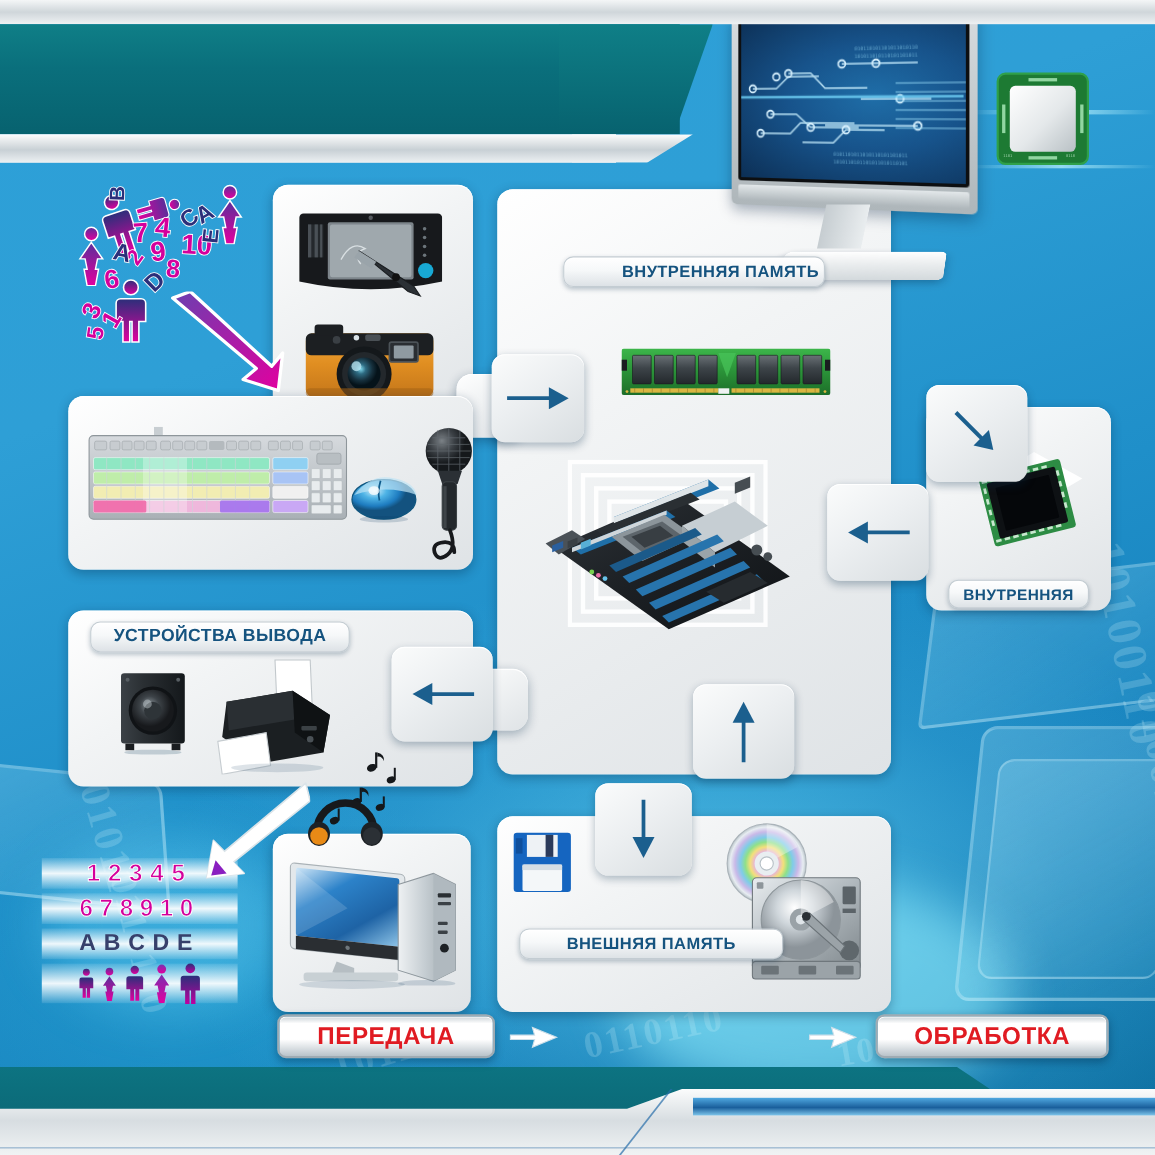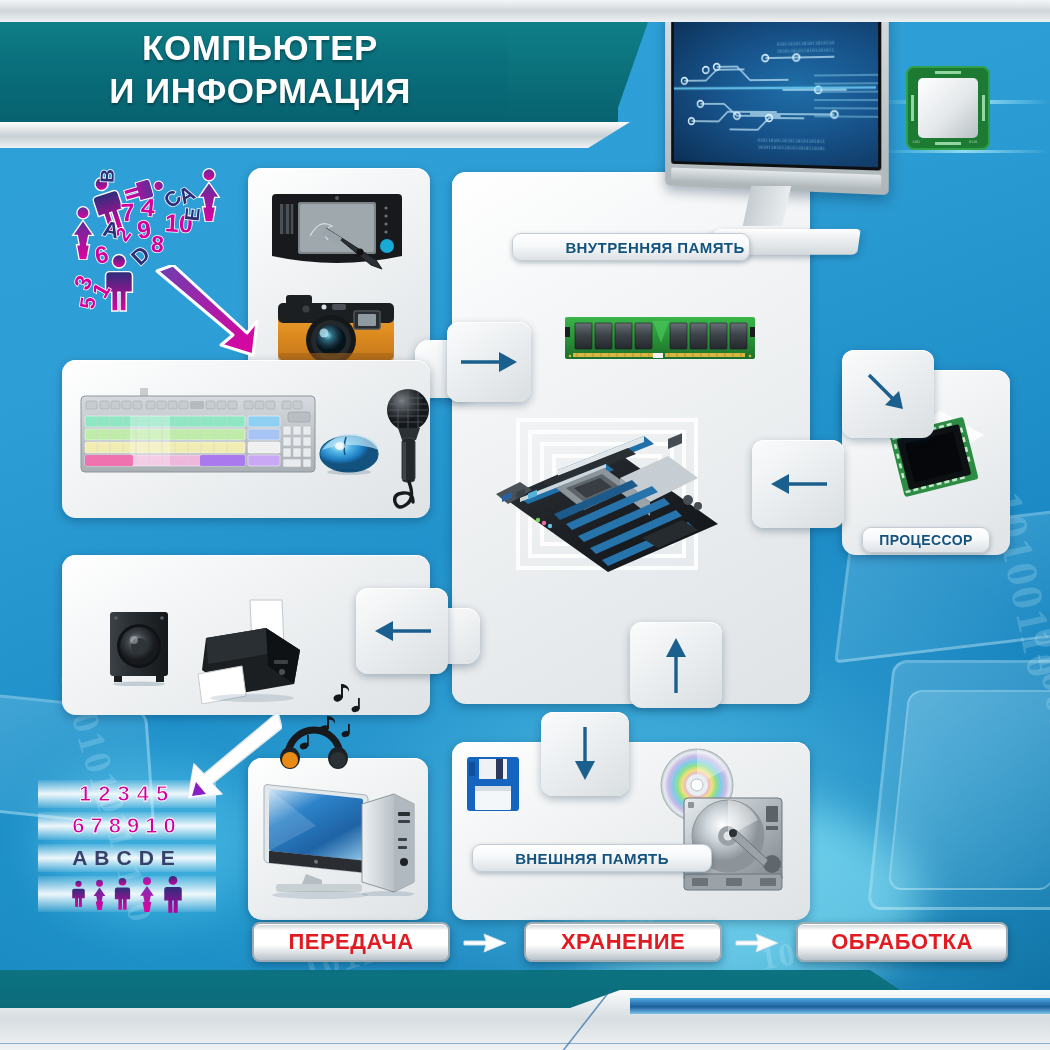--- a/index.html
+++ b/index.html
@@ -195,24 +195,20 @@
   <div class="bg-binary" style="left:530px; top:920px; font-size:34px; transform:rotate(-12deg);">0110110</div>
   <div class="bg-binary" style="left:760px; top:930px; font-size:32px; transform:rotate(-10deg);">1001101</div>
   <div class="bg-binary" style="left:860px; top:470px; font-size:30px; transform:rotate(70deg);">101101</div>
 
   <div class="header-wrap">
     <div class="hdr-silver-top"></div>
     <div class="hdr-band"></div>
     <div class="hdr-band-tail"></div>
     <div class="hdr-silver-bot"></div>
     <div class="hdr-silver-bot-tail"></div>
-    <div class="poster-title">
-      <div>КОМПЬЮТЕР</div>
-      <div>И ИНФОРМАЦИЯ</div>
-    </div>
   </div>
 
   <div style="position:absolute; left:655px; top:8px; width:260px; height:265px; z-index:20;">
 
     <div style="position:absolute; left:0; top:0; width:232px; height:182px;
          background:linear-gradient(180deg,#d8dde0,#aeb6ba); border-radius:5px; transform:perspective(600px) rotateY(-16deg);
          box-shadow:0 5px 14px rgba(0,30,60,0.35);">
       <div style="position:absolute; left:7px; top:7px; width:218px; height:152px; border-radius:3px; overflow:hidden;
            background:radial-gradient(ellipse at 62% 48%, #1f6ea8 0%, #17538b 45%, #0c2f55 100%); border:3px solid #0d0f11;">
         <svg width="218" height="152" viewBox="0 0 218 152">
@@ -570,20 +566,21 @@
       <path d="M22,44 L26,56 h14 l4,-12 z" fill="#2b3035"></path>
       <rect x="26" y="54" width="13" height="44" rx="4" fill="#23282c" stroke="#3d4347" stroke-width="1"></rect>
       <rect x="27" y="58" width="3" height="38" fill="#50575c" opacity="0.6"></rect>
       <path d="M33,98 q6,16 -2,22 q-9,7 -12,-2 q-2,-8 8,-9 q10,-1 10,9" stroke="#17191c" stroke-width="3.4" fill="none" stroke-linecap="round"></path>
     </svg>
   </div>
 
 
   <div class="panel" style="left:62px; top:555px; width:368px; height:160px; z-index:24;"></div>
 
+  <div class="pill" style="left:82px; top:565px; width:236px; height:28px; font-size:16px; z-index:28;">УСТРОЙСТВА ВЫВОДА</div>
 
   <div style="position:absolute; left:108px; top:608px; width:62px; height:78px; z-index:26;">
     <svg width="62" height="78" viewBox="0 0 62 78">
       <defs>
         <linearGradient id="spkG" x1="0" y1="0" x2="1" y2="0">
           <stop offset="0%" stop-color="#3b4146"></stop>
             <stop offset="35%" stop-color="#2a2f33"></stop>
             <stop offset="100%" stop-color="#14181b"></stop>
         </linearGradient>
         <radialGradient id="coneG" cx="42%" cy="38%">
@@ -980,21 +977,21 @@
             <rect x="20" y="60" width="2.5" height="5"></rect>
           <rect x="88" y="30" width="2.5" height="5"></rect>
             <rect x="88" y="40" width="2.5" height="5"></rect>
           <rect x="88" y="50" width="2.5" height="5"></rect>
             <rect x="88" y="60" width="2.5" height="5"></rect>
         </g>
       </g>
     </svg>
   </div>
 
-  <div class="pill" style="left:862px; top:527px; width:128px; height:26px; font-size:14px; z-index:27;">ПРОЦЕССОР</div>
+  <div class="pill" style="left:862px; top:527px; width:128px; height:26px; font-size:14px; z-index:27;">ВНУТРЕННЯЯ</div>
 
   <div class="panel" style="left:452px; top:742px; width:358px; height:178px; z-index:20;"></div>
 
   <div style="position:absolute; left:466px; top:756px; width:54px; height:56px; z-index:24;">
     <svg width="54" height="56" viewBox="0 0 54 56">
       <rect x="1" y="1" width="52" height="54" rx="3" fill="#1565c0"></rect>
       <rect x="13" y="3" width="28" height="20" fill="#eef2f5"></rect>
       <rect x="30" y="3" width="7" height="20" fill="#2b3a5a"></rect>
       <rect x="9" y="30" width="36" height="24" rx="1.5" fill="#f4f7f9"></rect>
       <rect x="9" y="30" width="36" height="5" fill="#d6dee4"></rect>
@@ -1068,19 +1065,18 @@
   <div class="footer-band"></div>
   <div class="footer-silver"></div>
   <div class="footer-blue-strip"></div>
   <div class="footer-diag"></div>
   <div class="footer-hairline"></div>
 
   <div class="plaque" style="left:252px; top:922px; width:198px; height:40px; font-size:22px;">ПЕРЕДАЧА</div>
   <svg class="plaque-arrow" style="left:462px; top:930px;" width="48" height="26" viewBox="0 0 48 26">
     <path d="M2,11 H24 L22,4 L44,13 L22,22 L24,15 H2 Z" fill="#ffffff" stroke="#cfe0ea" stroke-width="1"></path>
   </svg>
-  <div class="plaque" style="left:524px; top:922px; width:198px; height:40px; font-size:22px;">ХРАНЕНИЕ</div>
   <svg class="plaque-arrow" style="left:734px; top:930px;" width="48" height="26" viewBox="0 0 48 26">
     <path d="M2,11 H24 L22,4 L44,13 L22,22 L24,15 H2 Z" fill="#ffffff" stroke="#cfe0ea" stroke-width="1"></path>
   </svg>
   <div class="plaque" style="left:796px; top:922px; width:212px; height:40px; font-size:22px;">ОБРАБОТКА</div>
 
 </div>
 
 </body></html>

